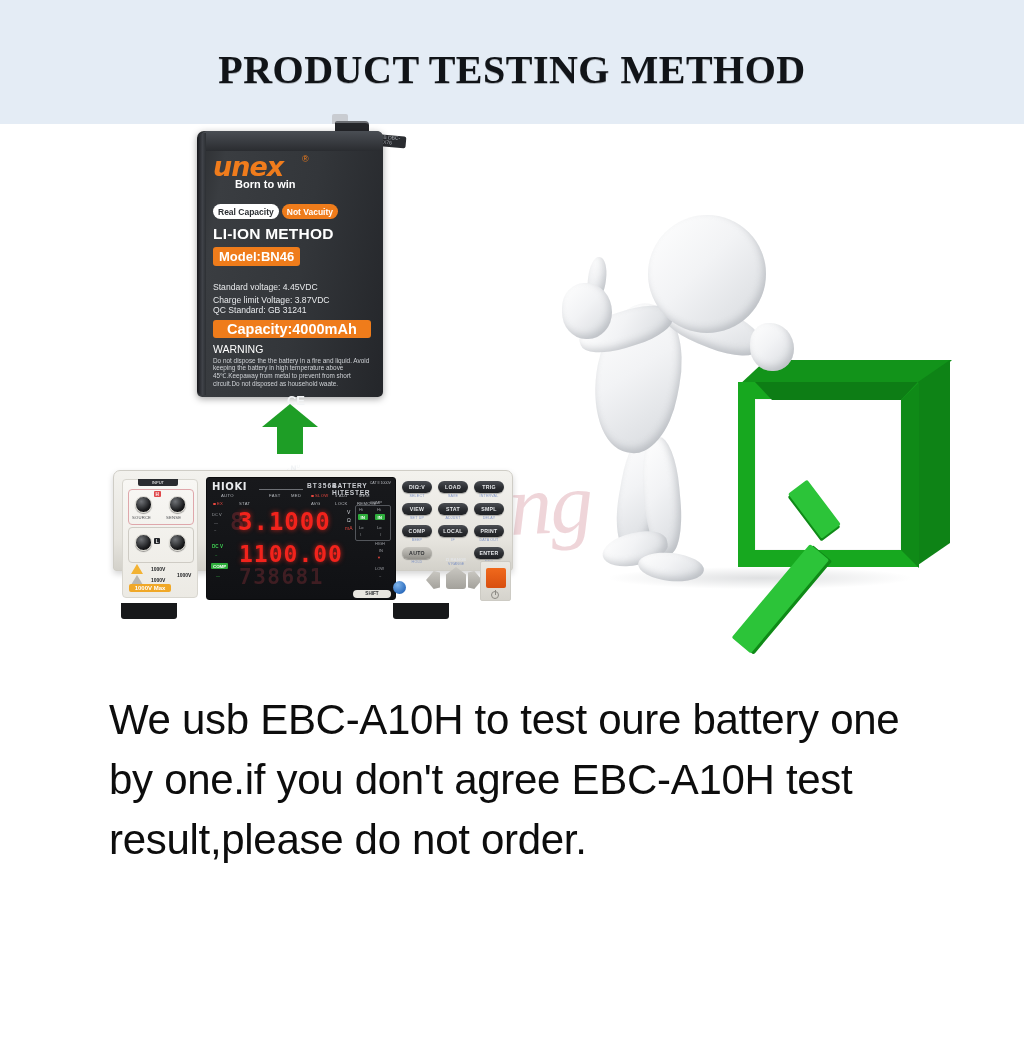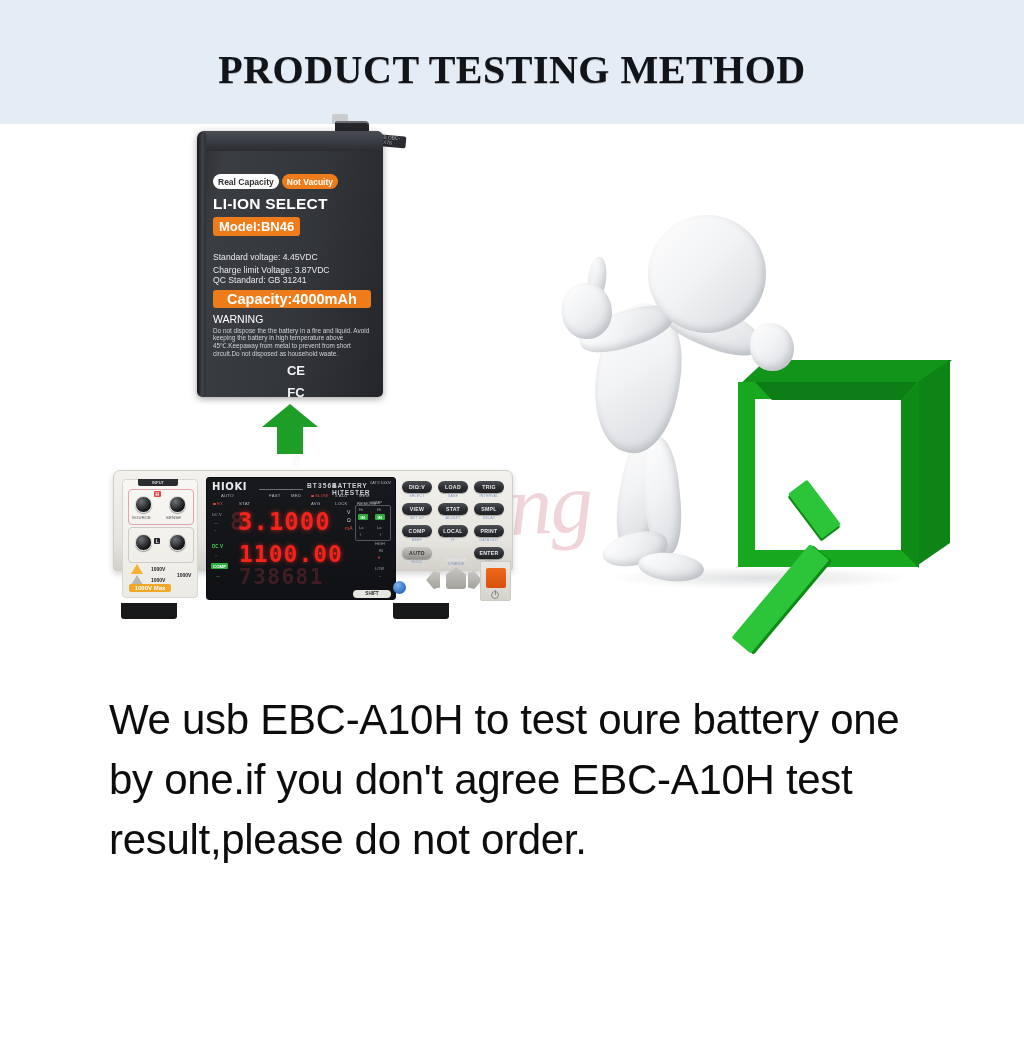--- a/index.html
+++ b/index.html
@@ -467,25 +467,30 @@
 <div id="battery-photo">
   <div class="batt-conn-pad"></div>
   <div class="batt-flex"></div>
   <div class="batt-flex2"></div>
   <div class="batt-flex-txt">Pt+HB DBC-AX76</div>
   <div class="batt-body"></div>
   <div class="batt-top-strip"></div>
   <div class="batt-edge-left"></div>
 
   <div class="batt-label">
+    <div class="logo-row">
+      <div class="logo-unex">unex</div>
+      <div class="logo-reg">®</div>
+      <div class="logo-tag">Born to win</div>
+    </div>
     <div class="pill-row">
       <div class="pill inverted">Real Capacity</div>
       <div class="pill">Not Vacuity</div>
     </div>
-    <div class="batt-type">LI-ION SELECT</div>
+    <div class="batt-type">LI-ION METHOD</div>
     <div class="batt-model">Model:BN46</div>
     <div class="batt-spec">Standard voltage: 4.45VDC</div>
     <div class="batt-spec" style="margin-top:2px">Charge limit Voltage: 3.87VDC</div>
     <div class="batt-spec" style="margin-top:0">QC Standard: GB 31241</div>
     <div class="batt-cap">Capacity:4000mAh</div>
     <div class="batt-warn-title">WARNING</div>
     <div class="batt-warn-body">Do not dispose the the battery in a fire and liquid. Avoid keeping the battery in high temperature above 45℃.Keepaway from metal to prevent from short circuit.Do not disposed as household waate.</div>
     <div class="cert-row">
       <span class="cert">CE</span>
       <span class="cert">FC</span>

